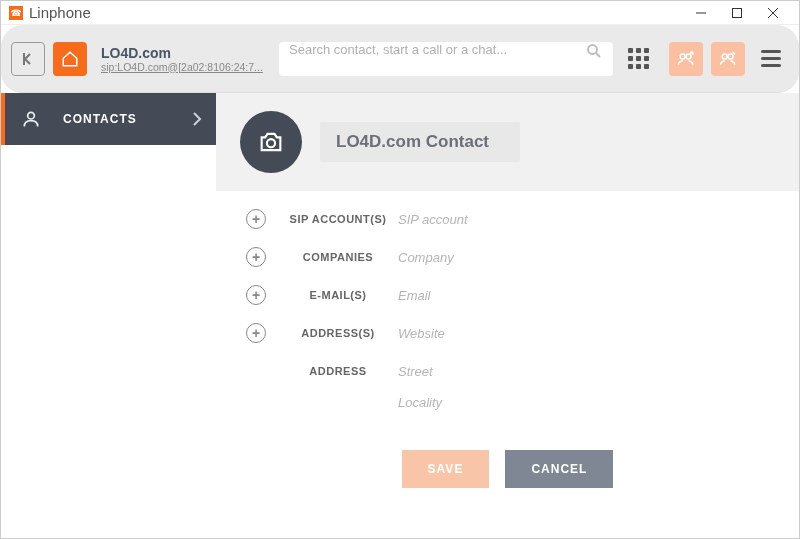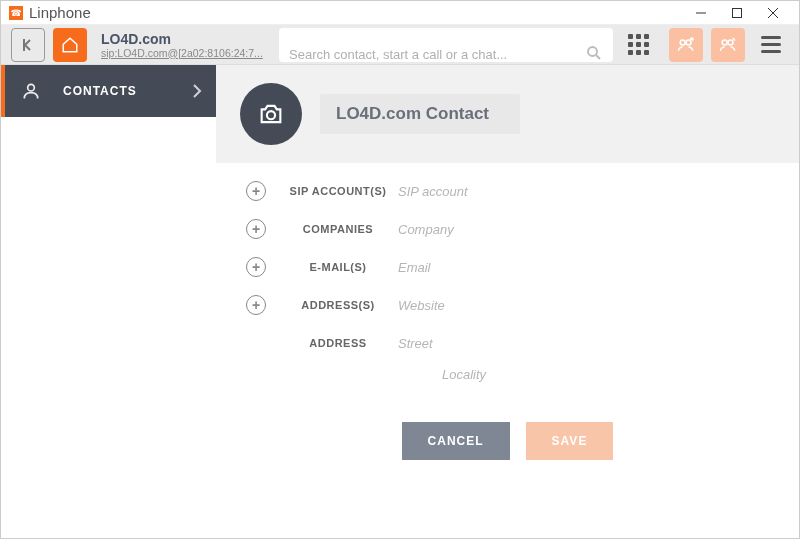--- a/index.html
+++ b/index.html
@@ -6,27 +6,27 @@
     body { font-family: -apple-system, "Segoe UI", Arial, sans-serif; background: #fff; width: 800px; height: 539px; overflow: hidden; border: 1px solid #ccc; }
 
     
     .titlebar { height: 24px; display: flex; align-items: center; padding: 0 8px; background: #fff; border-bottom: 1px solid #eee; }
     .titlebar .app-icon { width: 14px; height: 14px; background: #f76b1c; display: flex; align-items: center; justify-content: center; color: #fff; font-size: 9px; margin-right: 6px; }
     .titlebar .title { font-size: 15px; color: #555; }
     .titlebar .spacer { flex: 1; }
     .win-btn { width: 36px; height: 24px; display: flex; align-items: center; justify-content: center; color: #666; font-size: 10px; cursor: pointer; }
 
     
-    .toolbar { height: 40px; background: #eaeaeb; display: flex; align-items: center; padding: 0 14px 0 10px; gap: 8px; border-bottom: 1px solid #ddd; }
+    .toolbar { height: 68px; background: #eaeaeb; display: flex; align-items: center; padding: 0 14px 0 10px; gap: 8px; border-bottom: 1px solid #ddd; border-radius: 22px; }
     .tb-back { width: 34px; height: 34px; border: 1px solid #999; border-radius: 4px; display: flex; align-items: center; justify-content: center; color: #777; cursor: pointer; }
     .tb-home { width: 34px; height: 34px; background: #f76b1c; border-radius: 4px; display: flex; align-items: center; justify-content: center; color: #fff; cursor: pointer; }
     .identity { flex: 0 0 auto; min-width: 170px; margin-left: 6px; }
     .identity .name { font-size: 14px; font-weight: 700; color: #4a5568; }
     .identity .sip { font-size: 10.5px; color: #888; text-decoration: underline; }
-    .searchbox { flex: 1; height: 34px; background: #fff; border-radius: 4px; display: flex; align-items: flex-end; padding: 0 10px; color: #aaa; }
+    .searchbox { flex: 1; height: 34px; background: #fff; border-radius: 4px; display: flex; align-items: flex-start; padding: 0 10px; color: #aaa; }
     .searchbox input { flex: 1; border: none; outline: none; font-size: 13px; color: #555; background: transparent; }
     .searchbox input::placeholder { color: #b0b0b0; }
     .searchbox .mag { color: #bbb; }
     .tb-dialpad { width: 34px; height: 34px; display: flex; align-items: center; justify-content: center; cursor: pointer; }
     .dots3x3 { display: grid; grid-template-columns: repeat(3, 5px); grid-template-rows: repeat(3, 5px); gap: 3px; }
     .dots3x3 span { width: 5px; height: 5px; background: #555; border-radius: 1px; }
     .tb-right { display: flex; gap: 8px; margin-left: 6px; }
     .tb-square { width: 34px; height: 34px; border-radius: 4px; display: flex; align-items: center; justify-content: center; cursor: pointer; }
     .peach { background: #fbbfa1; color: #fff; }
     .burger { width: 28px; height: 28px; display: flex; align-items: center; justify-content: center; cursor: pointer; margin-left: 4px; }
@@ -52,21 +52,21 @@
     .contact-name { font-size: 17px; font-weight: 700; color: #6a6f7a; background: #e8e8e9; padding: 10px 16px; border-radius: 2px; min-width: 200px; }
 
     .form { padding: 18px 30px 0 30px; }
     .form-row { display: flex; align-items: center; margin-bottom: 18px; }
     .add-btn { width: 20px; height: 20px; border: 1.5px solid #888; border-radius: 50%; display: flex; align-items: center; justify-content: center; color: #888; font-size: 14px; font-weight: 700; line-height: 1; cursor: pointer; margin-right: 12px; visibility: visible; }
     .add-btn.hidden { visibility: hidden; }
     .row-label { width: 120px; font-size: 11px; font-weight: 700; letter-spacing: 0.5px; color: #666; text-align: center; }
     .row-input { flex: 1; border: none; outline: none; font-size: 13px; color: #555; font-style: italic; padding: 2px 0; }
     .row-input::placeholder { color: #b5b5b5; font-style: italic; }
     .addr-group { margin-left: 32px; }
-    .addr-group .sub { display: flex; margin-bottom: 14px; gap: 44px; }
+    .addr-group .sub { display: flex; margin-bottom: 14px; }
     .addr-group .sub .row-label { width: 120px; }
 
     
     .actions { display: flex; justify-content: center; gap: 16px; margin-top: 24px; }
     .btn { height: 38px; padding: 0 26px; font-size: 12px; font-weight: 700; letter-spacing: 1px; border: none; color: #fff; cursor: pointer; }
     .btn-cancel { background: #7e8793; }
     .btn-save { background: #f9c5a8; }
 
     svg { display: block; }
   </style>
@@ -220,18 +220,18 @@
         <div class="sub">
             <div class="row-label"></div>
             <input class="row-input" placeholder="Locality" style="">
           </div>
         <div class="sub">
             <div class="row-label"></div>
           </div>
       </div>
 
       <div class="actions">
+        <button class="btn btn-save">SAVE</button>
         <button class="btn btn-cancel">CANCEL</button>
-        <button class="btn btn-save">SAVE</button>
       </div>
     </div>
   </div>
 </div>
 
 </body></html>

